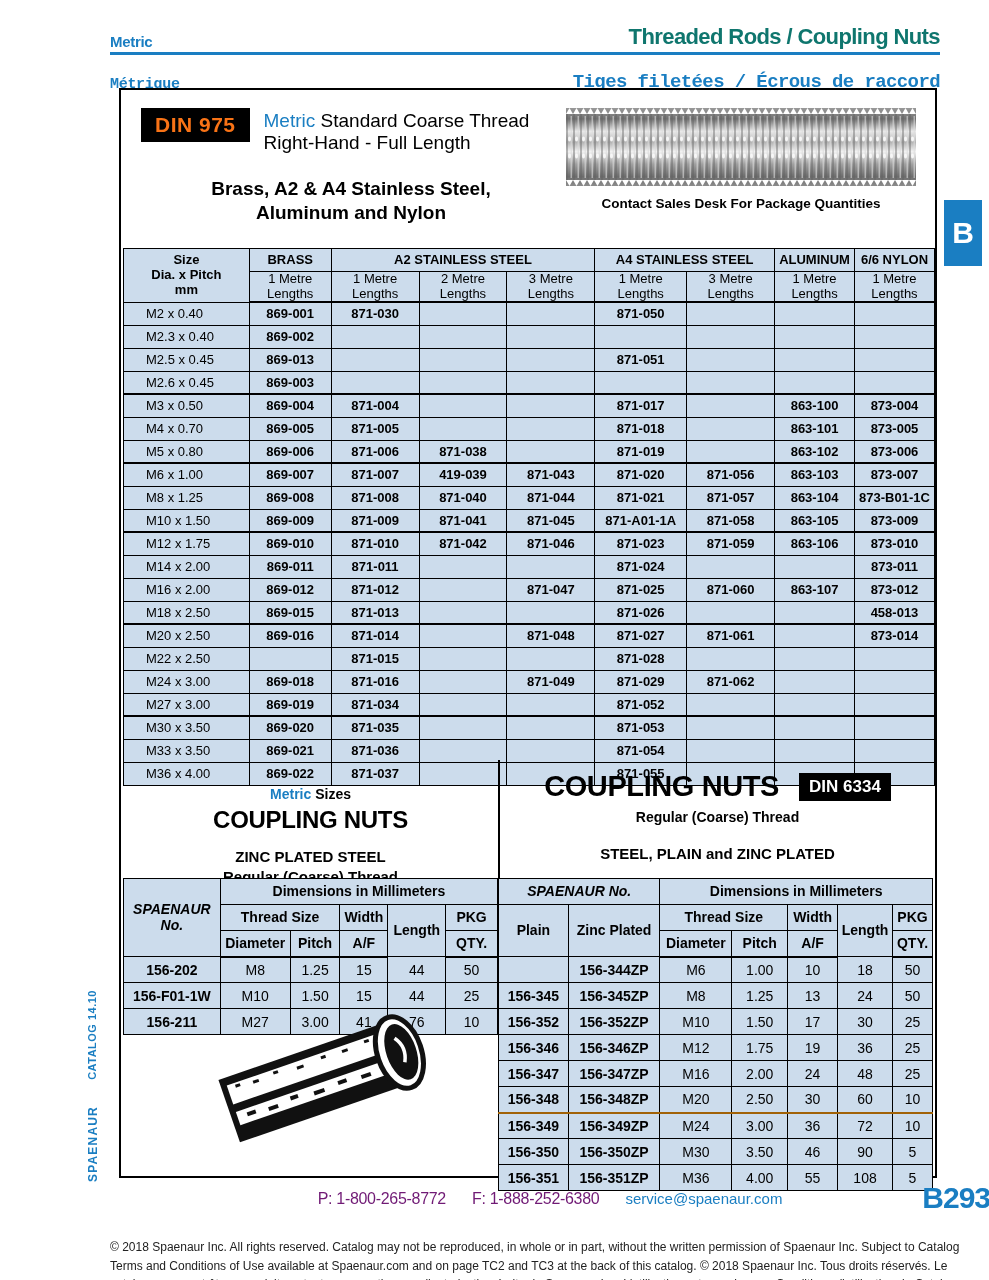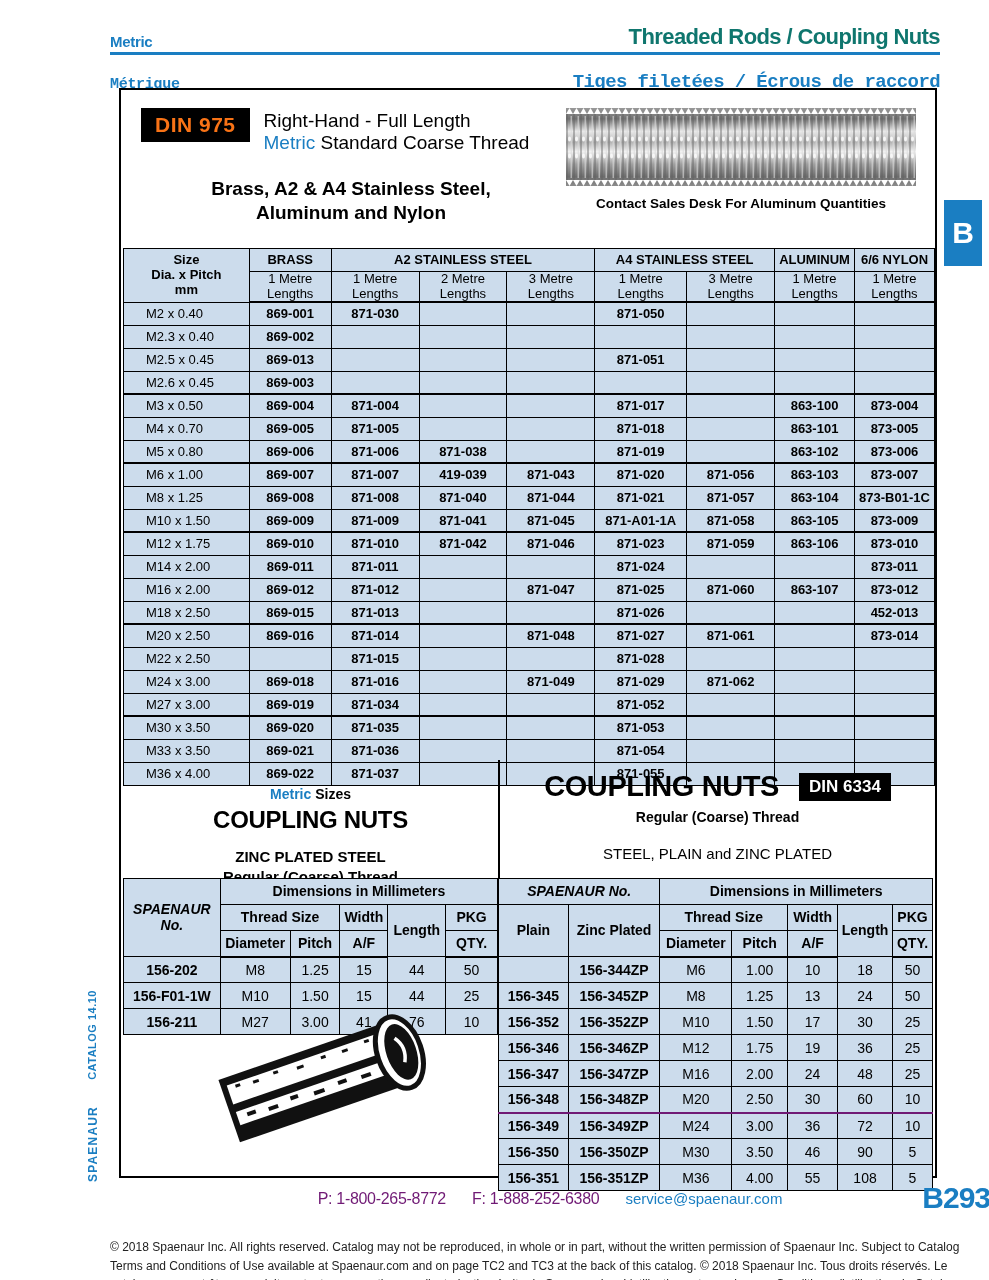--- a/index.html
+++ b/index.html
@@ -79,31 +79,31 @@
   .cn-left { position:absolute; left:0; top:16px; width:375px; text-align:center; padding-top:10px; }
   .cn-right { position:absolute; left:377px; top:0; width:435px; text-align:center; padding-top:10px; }
   .cn-metric { font-size:14px; font-weight:bold; }
   .cn-title-lg { font-size:24px; font-weight:bold; letter-spacing:-0.3px; margin-top:4px; }
   .cn-sub1 { font-size:15px; font-weight:bold; margin-top:14px; }
   .cn-sub2 { font-size:15px; font-weight:bold; margin-top:3px; }
   .cn-title-row { display:flex; align-items:center; justify-content:center; gap:20px; }
   .cn-title-xl { font-size:29px; font-weight:bold; letter-spacing:-0.4px; }
   .din2 { background:#000; color:#fff; font-size:17px; font-weight:bold; padding:4px 10px; }
   .cn-reg { font-size:14px; font-weight:bold; margin-top:6px; }
-  .cn-steel { font-size:15px; font-weight:normal; margin-top:20px; }
+  .cn-steel { font-size:15px; font-weight:bold; margin-top:20px; }
 
   
   .nut-table { position:absolute; background:#ccdcec; font-size:14px; }
   .nut-table th, .nut-table td {
     border:1px solid #000; text-align:center; background:#ccdcec; padding:0; height:26px;
   }
   .nut-table th { font-weight:bold; line-height:1.1; font-size:14px; }
   .nut-table thead tr:last-child th { border-bottom:2px solid #000; }
   .nut-table td.sp { font-weight:bold; }
-  .nut-table tr.grp-top td { border-top:2px solid #701a75; }
+  .nut-table tr.grp-top td { border-top:2px solid #a16207; }
   .ital { font-style:italic; }
 
   .tbl-left { left:2px; top:788px; width:375px; }
   .tbl-right { left:377px; top:788px; width:435px; }
 
   .nut-img-wrap { position:absolute; left:60px; top:905px; width:300px; height:160px; }
 
   
   .side { position:absolute; left:86px; top:990px; color:#1a7ec2; font-weight:bold; }
   .side span { display:block; writing-mode:vertical-rl; transform:rotate(180deg); }
@@ -136,22 +136,22 @@
   </div>
 
   <div class="btab">B</div>
 
   <div class="frame">
 
     <div class="title-block">
       <div class="title-head">
         <div class="din-badge">DIN 975</div>
         <div class="title-lines">
+          <div><span class="metric-blue">Metric</span><span> Standard Coarse Thread</span></div>
           <div>Right-Hand - Full Length</div>
-          <div><span class="metric-blue">Metric</span><span> Standard Coarse Thread</span></div>
         </div>
       </div>
       <div class="title-sub">
         <div>Brass, A2 &amp; A4 Stainless Steel,</div>
         <div>Aluminum and Nylon</div>
       </div>
     </div>
 
     <div class="rod-area">
       <svg class="rod-img" viewBox="0 0 350 78">
@@ -171,21 +171,21 @@
             <path d="M0 6 L3.5 0 L7 6 Z" fill="#ffffff"></path>
             <path d="M0 72 L3.5 78 L7 72 Z" fill="#ffffff"></path>
             <path d="M1 6 L1 72" stroke="#5c5c5c" stroke-width="1.1" opacity="0.75"></path>
             <path d="M5.2 8 L5.2 70" stroke="#dcdcdc" stroke-width="1.1" opacity="0.8"></path>
             <ellipse cx="3.5" cy="31" rx="1.5" ry="2.4" fill="#ffffff" opacity="0.85"></ellipse>
             <ellipse cx="3.5" cy="48" rx="1.5" ry="2.4" fill="#ffffff" opacity="0.8"></ellipse>
           </pattern>
         </defs>
         <rect x="0" y="0" width="350" height="78" fill="url(#thr)"></rect>
       </svg>
-      <div class="rod-cap">Contact Sales Desk For Aluminum Quantities</div>
+      <div class="rod-cap">Contact Sales Desk For Package Quantities</div>
     </div>
 
     <table class="rod-table">
       <colgroup>
         <col style="width:126px">
           <col style="width:82px">
           <col style="width:88px">
           <col style="width:88px">
         <col style="width:88px">
           <col style="width:92px">
@@ -389,21 +389,21 @@
           </tr>
           <tr>
             <td class="size">M18 x 2.50</td>
             <td>869-015</td>
             <td>871-013</td>
             <td></td>
             <td></td>
             <td>871-026</td>
             <td></td>
             <td></td>
-            <td>452-013</td>
+            <td>458-013</td>
           </tr>
           <tr class="grp-top">
             <td class="size">M20 x 2.50</td>
             <td>869-016</td>
             <td>871-014</td>
             <td></td>
             <td>871-048</td>
             <td>871-027</td>
             <td>871-061</td>
             <td></td>

